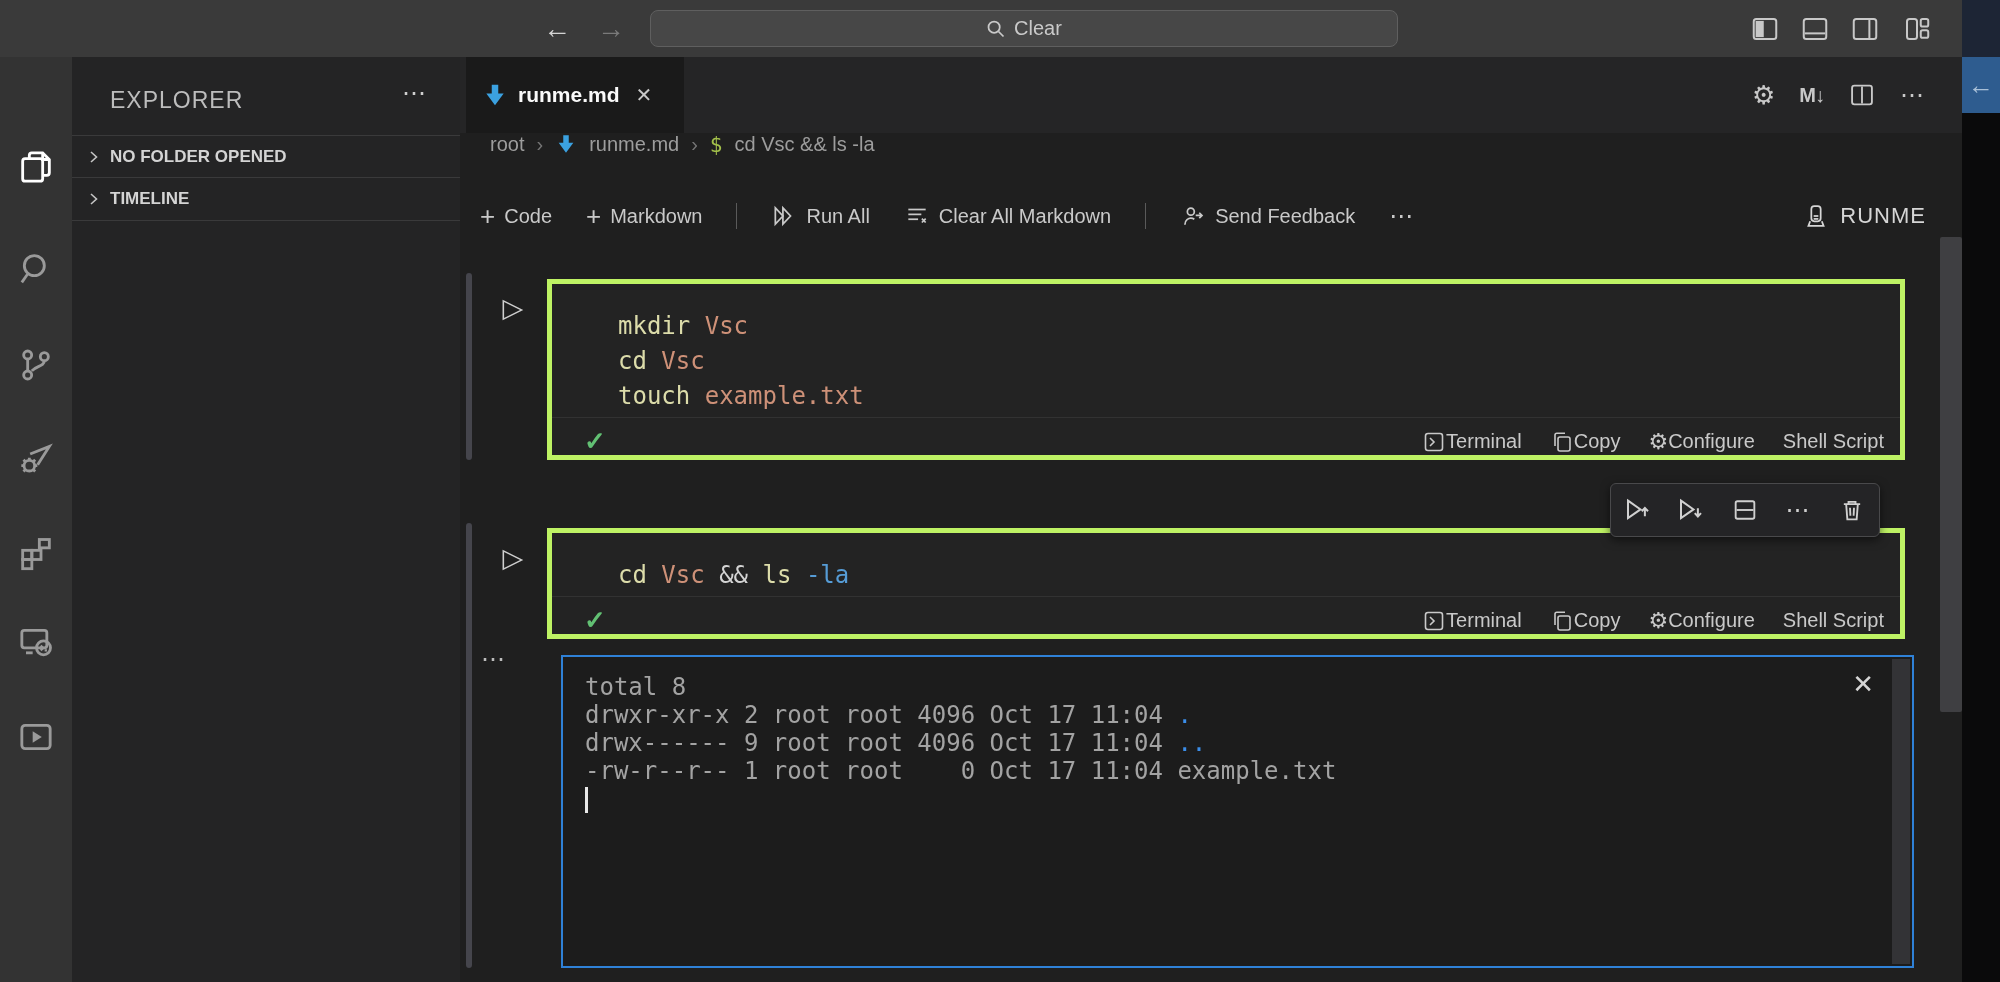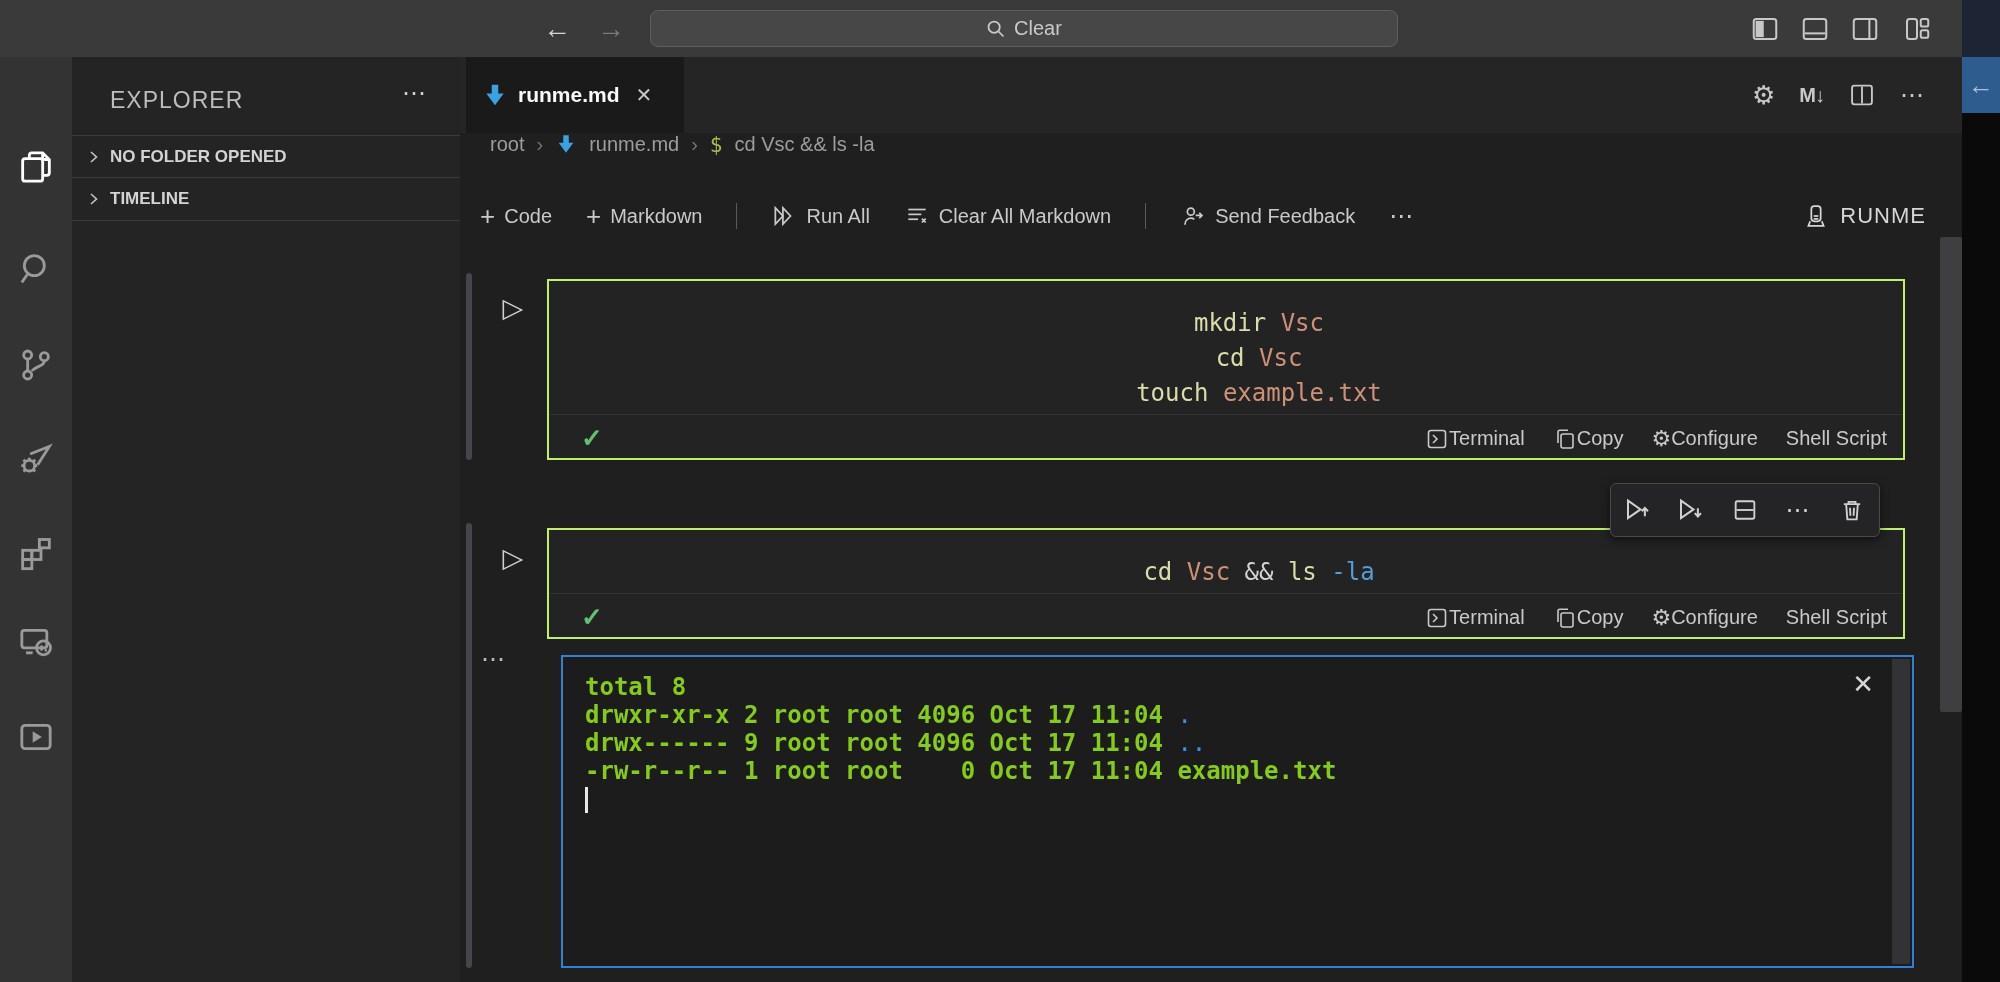--- a/index.html
+++ b/index.html
@@ -55,21 +55,21 @@
   .nbtoolbar{position:absolute;left:0;top:132px;width:100%;height:54px;display:flex;align-items:center;
              padding-left:20px;box-sizing:border-box;font-size:20px;color:#c9c9c9;}
   .tbar-item{display:flex;align-items:center;gap:9px;margin-right:34px;cursor:pointer;white-space:nowrap;}
   .tbar-sep{width:1px;height:26px;background:#5a5a5a;margin-right:34px;}
   .brand{position:absolute;right:36px;top:132px;height:54px;display:flex;align-items:center;gap:10px;
          font-size:22px;letter-spacing:1px;color:#d6d6d6;cursor:pointer;}
 
   
   .focusbar{width:6px;background:#45454c;border-radius:3px;}
   .runbtn{width:30px;height:30px;color:#d0d0d0;font-size:27px;line-height:30px;text-align:center;cursor:pointer;}
-  .cellbox{position:absolute;background:#232323;border:2px solid #bef264;box-sizing:border-box;text-align:center;}
+  .cellbox{position:absolute;background:#232323;border:5px solid #bef264;box-sizing:border-box;}
   .code-area{position:absolute;left:0;top:0;width:100%;font-family:"DejaVu Sans Mono",monospace;
              font-size:24px;line-height:35px;padding:25px 0 0 66px;box-sizing:border-box;white-space:pre;}
   .cell-sep{position:absolute;left:0;width:100%;height:1px;background:#323232;}
   .statusrow{position:absolute;left:0;width:100%;height:47px;display:flex;align-items:center;
              padding:0 16px 0 32px;box-sizing:border-box;}
   .check{color:#62c073;font-size:26px;font-weight:700;}
   .status-actions{margin-left:auto;display:flex;align-items:center;gap:28px;font-size:20px;color:#c9c9c9;}
   .sa-item{display:flex;align-items:center;cursor:pointer;white-space:nowrap;}
   .gear-glyph{font-size:22px;line-height:22px;}
 
@@ -83,21 +83,21 @@
   .outputbox{position:absolute;background:#1c1c1c;border:2px solid var(--accent-blue,#2f81d7);box-sizing:border-box;}
   .out-lines{position:absolute;left:22px;top:16px;font-family:"DejaVu Sans Mono",monospace;font-size:24px;
              line-height:28px;color:#d4d4d4;white-space:pre;}
   .out-cursor{width:3px;height:26px;background:#e8e8e8;margin-top:2px;}
   .out-close{position:absolute;right:38px;top:12px;font-size:26px;color:#d6d6d6;cursor:pointer;}
   .out-scroll{position:absolute;right:2px;top:2px;width:18px;background:#333336;}
   .main-scroll{position:absolute;width:22px;background:#3f3f42;border-radius:2px;}
 
   .tok-cmd{color:var(--command,#dcdcaa);} .tok-arg{color:var(--argument,#ce9178);}
   .tok-op{color:var(--operator,#d4d4d4);} .tok-flag{color:var(--flag,#569cd6);}
-  .tok-pl{color:#84cc16;font-weight:bold;} .tok-dir{color:var(--dir-blue,#3b8eea);}
+  .tok-pl{color:#a3a3a3;} .tok-dir{color:var(--dir-blue,#3b8eea);}
 </style>
 </head>
 <body>
 
 <div class="screen">
 
   <div class="abs titlebar">
     <div class="abs nav-arrow" style="left:540px;color:#d4d4d4;">←</div>
     <div class="abs nav-arrow" style="left:594px;color:#7a7a7a;">→</div>
     <div class="abs searchbox">

